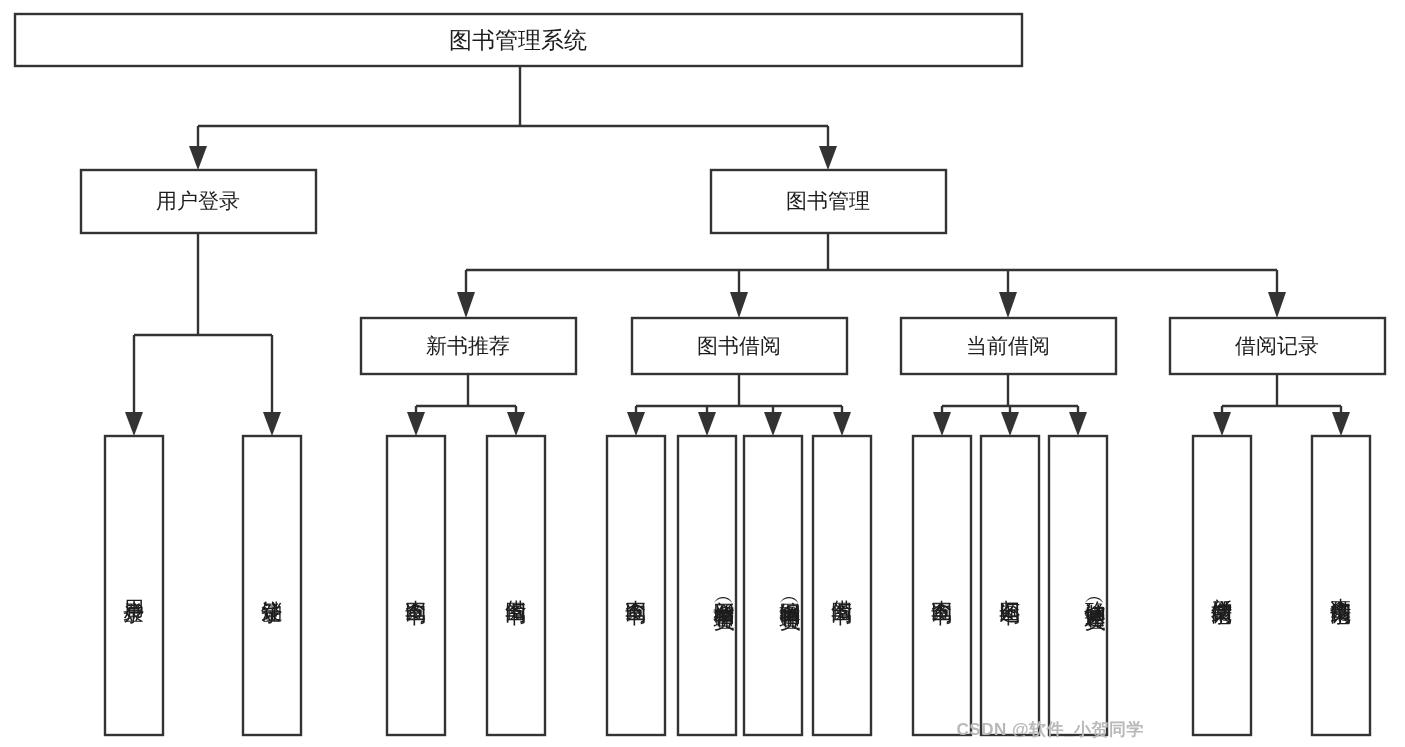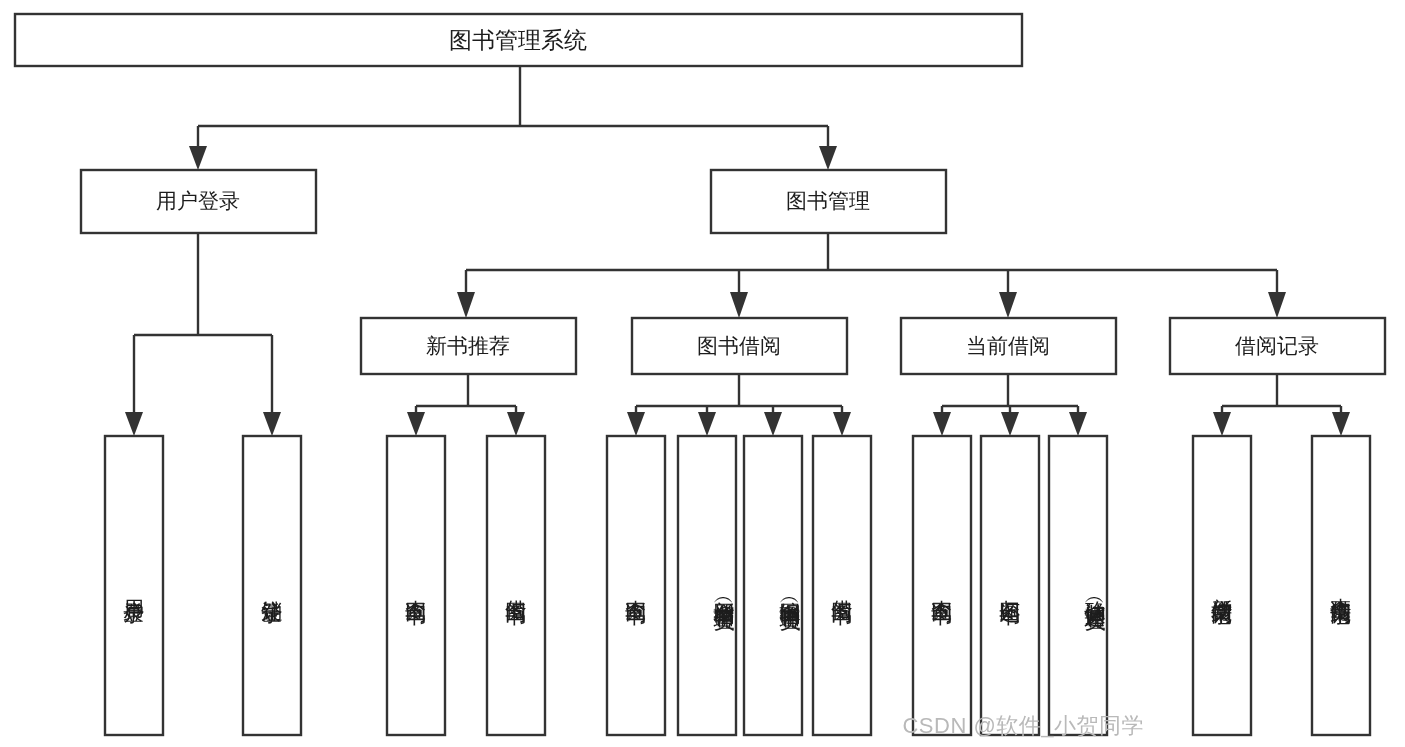--- a/index.html
+++ b/index.html
@@ -62,24 +62,25 @@
     align-items: center;
     justify-content: center;
     pointer-events: none;
     user-select: none;
   }
   .watermark {
     position: absolute;
     right: 8px;
     bottom: 6px;
     font-family: "Liberation Sans", "DejaVu Sans", sans-serif;
-    font-size: 22px;
+    font-size: 17px;
     color: #b9b9b9;
     letter-spacing: 0.5px;
     white-space: nowrap;
+    font-weight: bold;
   }
 </style>
 </head>
 <body>
 
 <div id="diagram-root">
 
   <svg class="diagram-canvas" viewBox="0 0 1405 747">
 
     <g>

